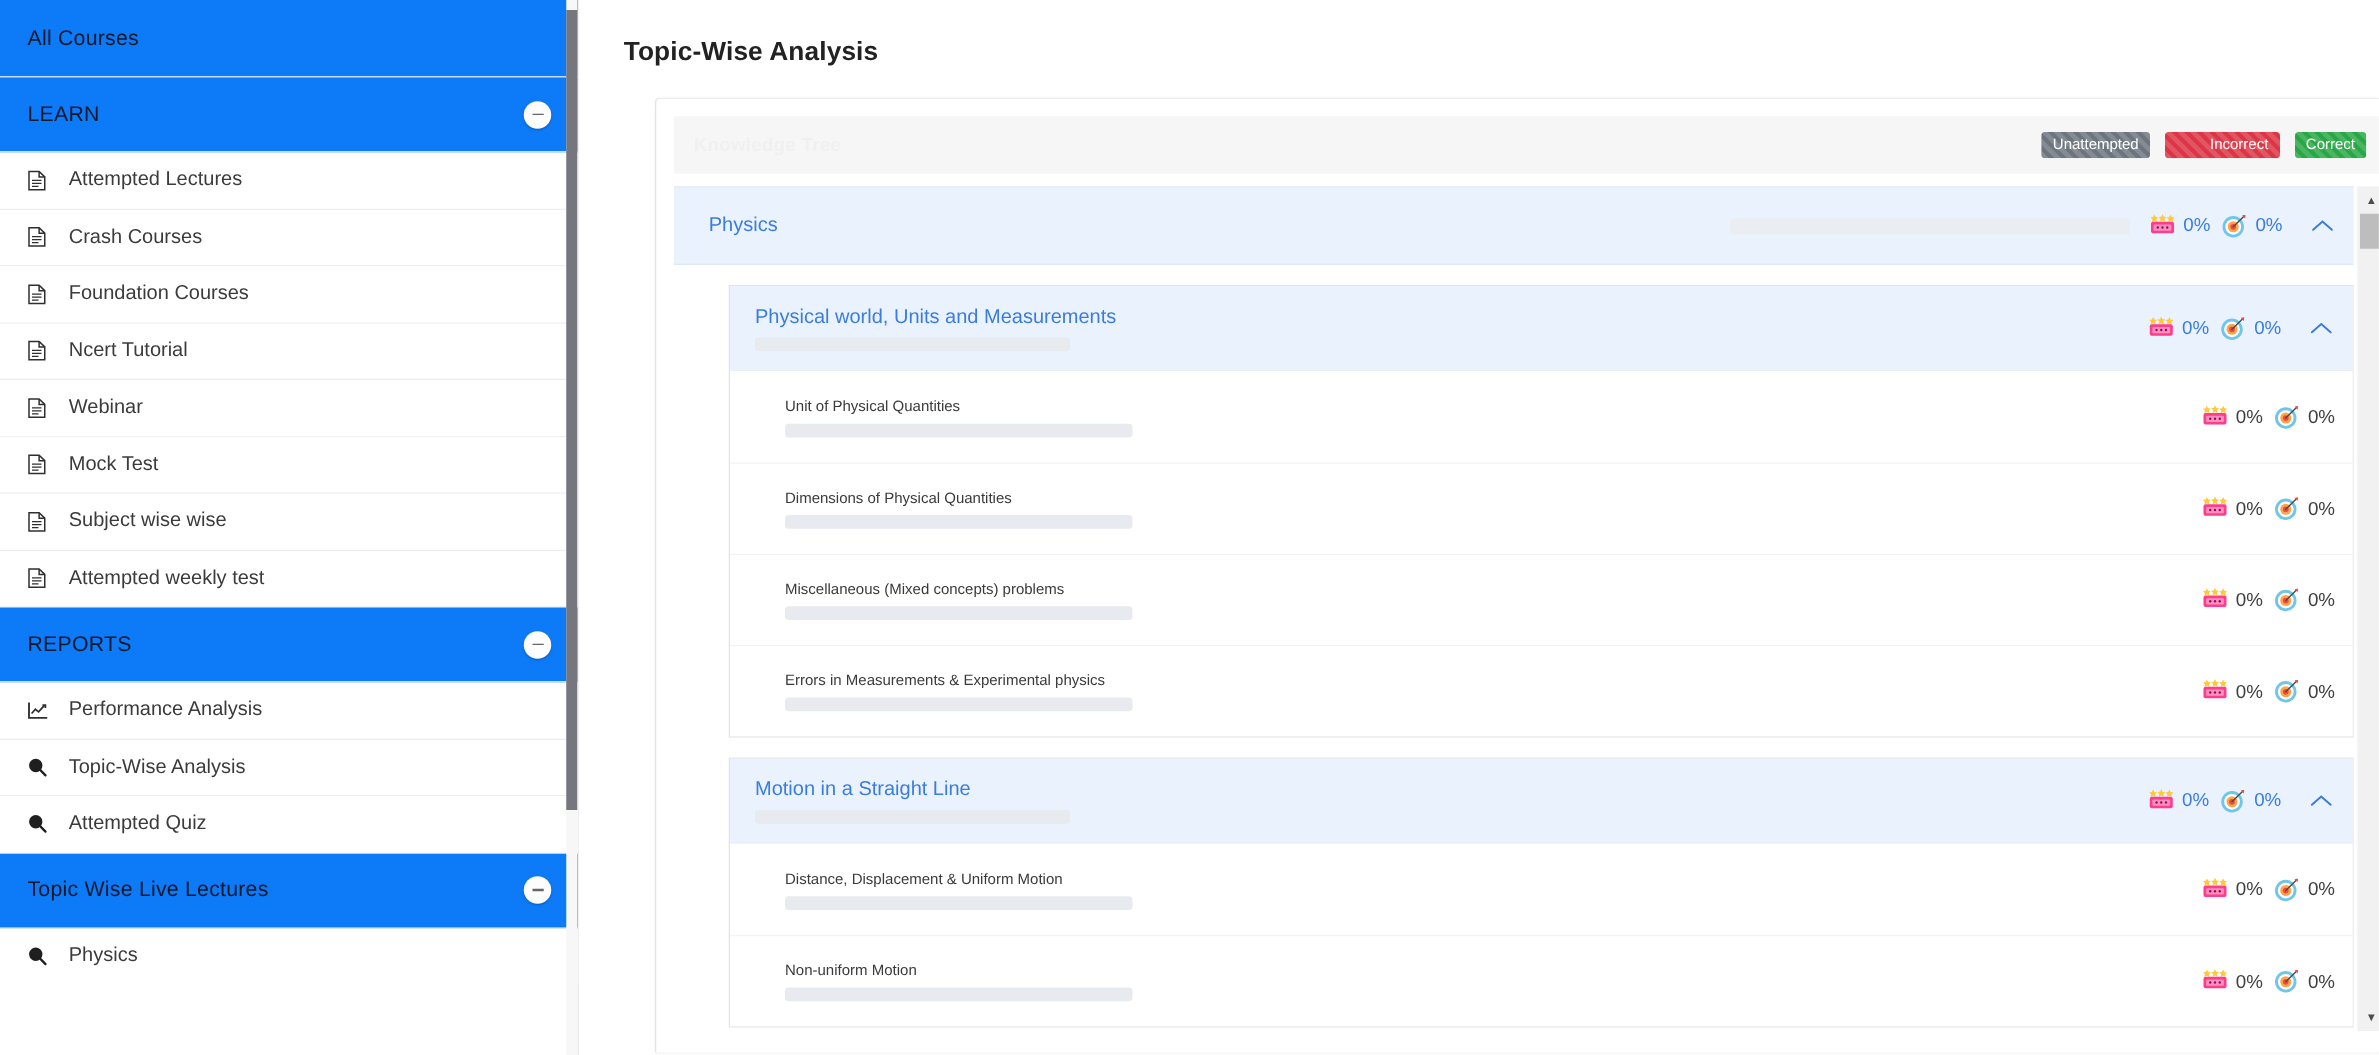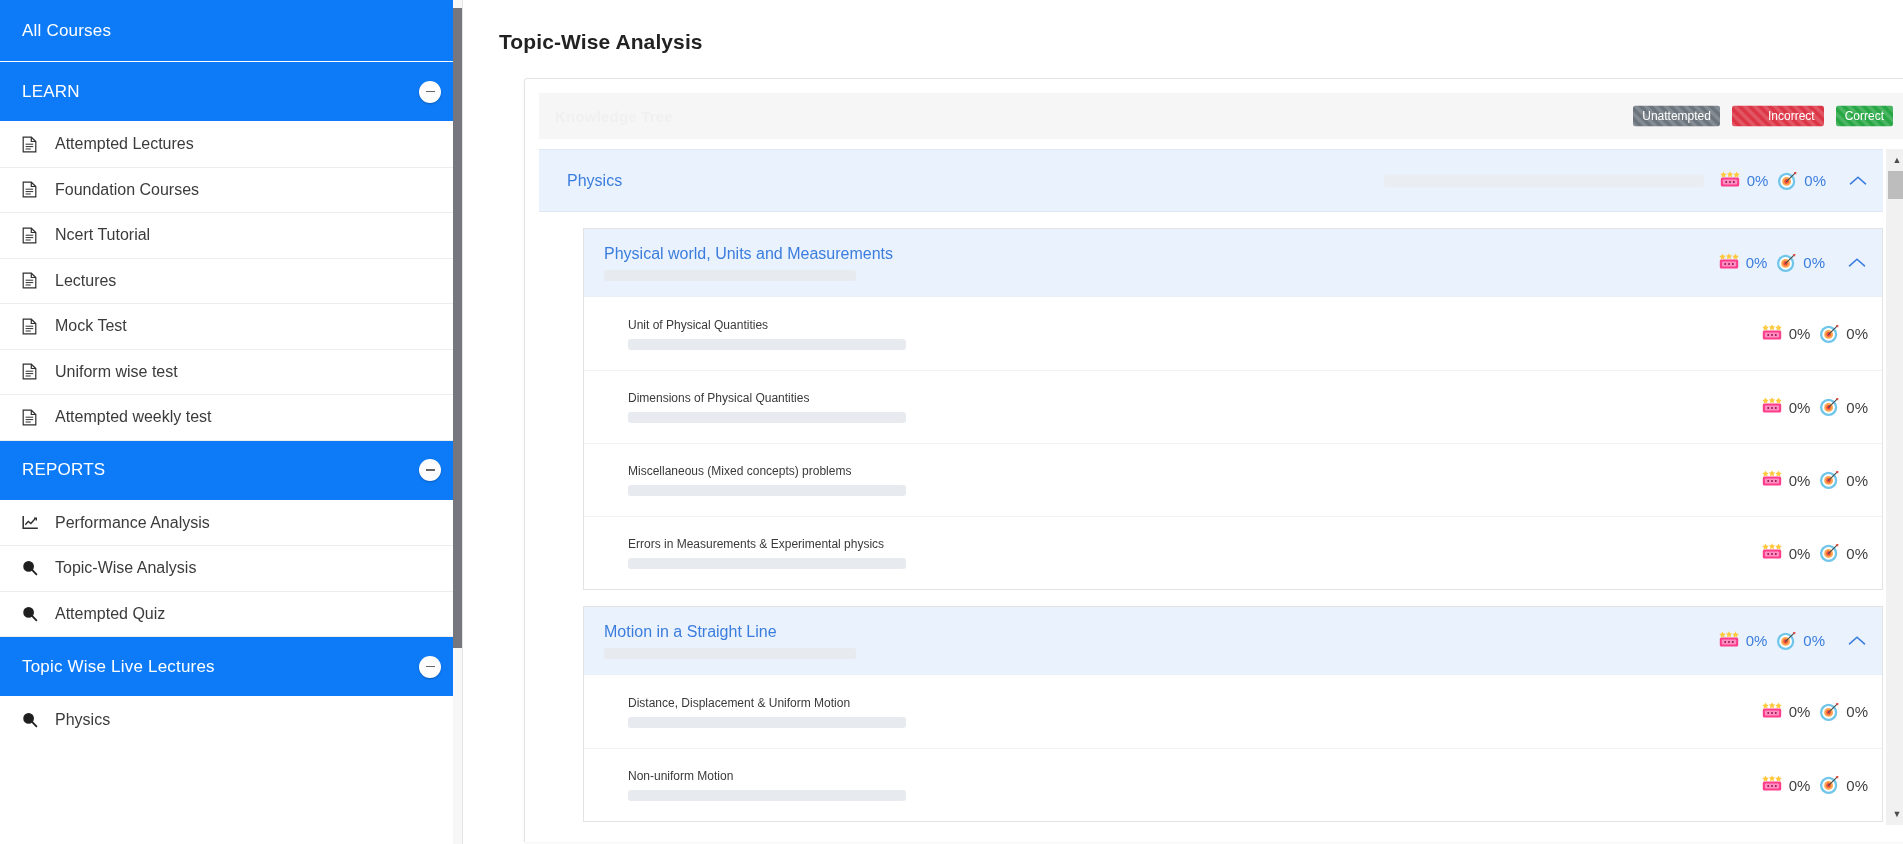--- a/index.html
+++ b/index.html
@@ -23,21 +23,21 @@
     height: 844px;
     background: #ffffff;
     border-right: 1px solid #e4e4e4;
     position: relative;
     flex: 0 0 463px;
     overflow: hidden;
   }
   .sidebar-inner { width: 463px; }
   .side-section {
     background: #0d7bf7;
-    color: #ffffff;
+    color: #0f172a;
     height: 60px;
     display: flex;
     align-items: center;
     padding: 0 22px;
     font-size: 17px;
     position: relative;
     border-bottom: 1px solid #ffffff;
   }
   .side-section.first { height: 62px; }
   .side-section .sec-label { letter-spacing: .2px; }
@@ -299,61 +299,71 @@
           <span class="lbl">Attempted Lectures</span>
         </div>
         <div class="side-item">
           <span class="ico">
             <svg width="15" height="17" viewBox="0 0 15 17" fill="none" stroke="#2f2f2f" stroke-width="1.2">
               <path d="M1.2 1.2h8.1l4.5 4.3v10.3H1.2z"></path>
               <path d="M9.3 1.2v4.3h4.5"></path>
               <path d="M3.6 8.2h7.6M3.6 10.6h7.6M3.6 13h5.2" stroke-width="1"></path>
             </svg>
           </span>
-          <span class="lbl">Foundation Courses</span>
+          <span class="lbl">Crash Courses</span>
         </div>
         <div class="side-item">
           <span class="ico">
             <svg width="15" height="17" viewBox="0 0 15 17" fill="none" stroke="#2f2f2f" stroke-width="1.2">
               <path d="M1.2 1.2h8.1l4.5 4.3v10.3H1.2z"></path>
               <path d="M9.3 1.2v4.3h4.5"></path>
               <path d="M3.6 8.2h7.6M3.6 10.6h7.6M3.6 13h5.2" stroke-width="1"></path>
             </svg>
           </span>
-          <span class="lbl">Ncert Tutorial</span>
+          <span class="lbl">Foundation Courses</span>
         </div>
         <div class="side-item">
           <span class="ico">
             <svg width="15" height="17" viewBox="0 0 15 17" fill="none" stroke="#2f2f2f" stroke-width="1.2">
               <path d="M1.2 1.2h8.1l4.5 4.3v10.3H1.2z"></path>
               <path d="M9.3 1.2v4.3h4.5"></path>
               <path d="M3.6 8.2h7.6M3.6 10.6h7.6M3.6 13h5.2" stroke-width="1"></path>
             </svg>
           </span>
-          <span class="lbl">Lectures</span>
+          <span class="lbl">Ncert Tutorial</span>
         </div>
         <div class="side-item">
           <span class="ico">
             <svg width="15" height="17" viewBox="0 0 15 17" fill="none" stroke="#2f2f2f" stroke-width="1.2">
               <path d="M1.2 1.2h8.1l4.5 4.3v10.3H1.2z"></path>
               <path d="M9.3 1.2v4.3h4.5"></path>
               <path d="M3.6 8.2h7.6M3.6 10.6h7.6M3.6 13h5.2" stroke-width="1"></path>
             </svg>
           </span>
-          <span class="lbl">Mock Test</span>
+          <span class="lbl">Webinar</span>
         </div>
         <div class="side-item">
           <span class="ico">
             <svg width="15" height="17" viewBox="0 0 15 17" fill="none" stroke="#2f2f2f" stroke-width="1.2">
               <path d="M1.2 1.2h8.1l4.5 4.3v10.3H1.2z"></path>
               <path d="M9.3 1.2v4.3h4.5"></path>
               <path d="M3.6 8.2h7.6M3.6 10.6h7.6M3.6 13h5.2" stroke-width="1"></path>
             </svg>
           </span>
-          <span class="lbl">Uniform wise test</span>
+          <span class="lbl">Mock Test</span>
+        </div>
+        <div class="side-item">
+          <span class="ico">
+            <svg width="15" height="17" viewBox="0 0 15 17" fill="none" stroke="#2f2f2f" stroke-width="1.2">
+              <path d="M1.2 1.2h8.1l4.5 4.3v10.3H1.2z"></path>
+              <path d="M9.3 1.2v4.3h4.5"></path>
+              <path d="M3.6 8.2h7.6M3.6 10.6h7.6M3.6 13h5.2" stroke-width="1"></path>
+            </svg>
+          </span>
+          <span class="lbl">Subject wise wise</span>
         </div>
         <div class="side-item">
           <span class="ico">
             <svg width="15" height="17" viewBox="0 0 15 17" fill="none" stroke="#2f2f2f" stroke-width="1.2">
               <path d="M1.2 1.2h8.1l4.5 4.3v10.3H1.2z"></path>
               <path d="M9.3 1.2v4.3h4.5"></path>
               <path d="M3.6 8.2h7.6M3.6 10.6h7.6M3.6 13h5.2" stroke-width="1"></path>
             </svg>
           </span>
           <span class="lbl">Attempted weekly test</span>

